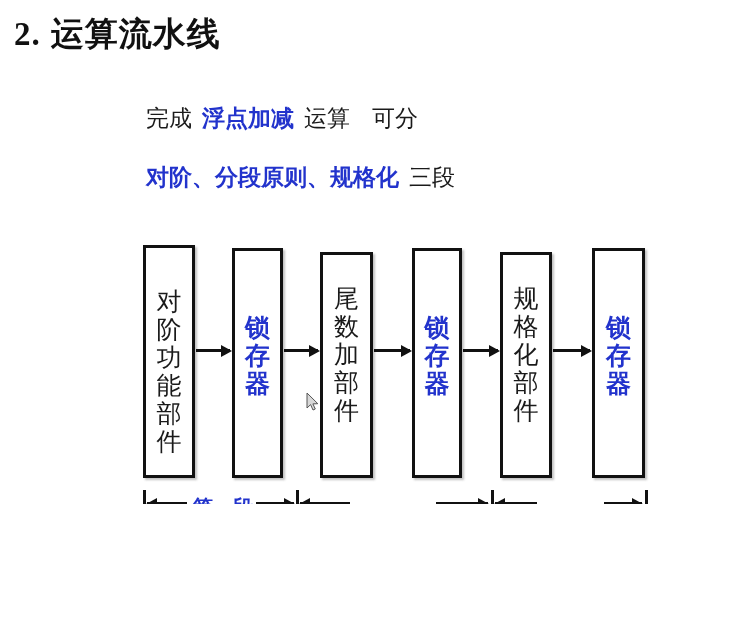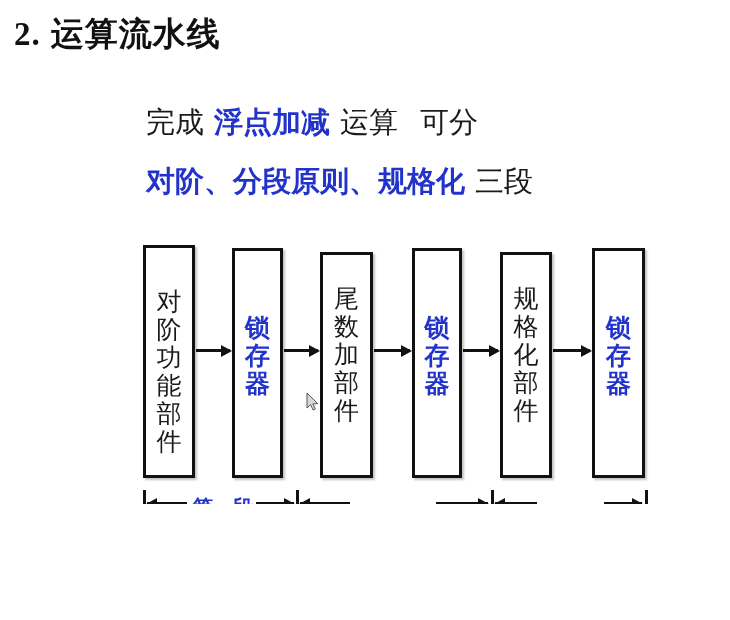--- a/index.html
+++ b/index.html
@@ -30,21 +30,21 @@
   }
   .title .num {
     margin-right: 10px;
   }
 
   
   .textline {
     position: absolute;
     white-space: nowrap;
     font-family: "Liberation Serif", "DejaVu Serif", serif;
-    font-size: 29px;
+    font-size: 23px;
     color: #1a1a1a;
   }
   .textline .blue {
     color: #2233cc;
     font-weight: bold;
   }
   .textline .blk {
     color: #1a1a1a;
     font-weight: normal;
   }

